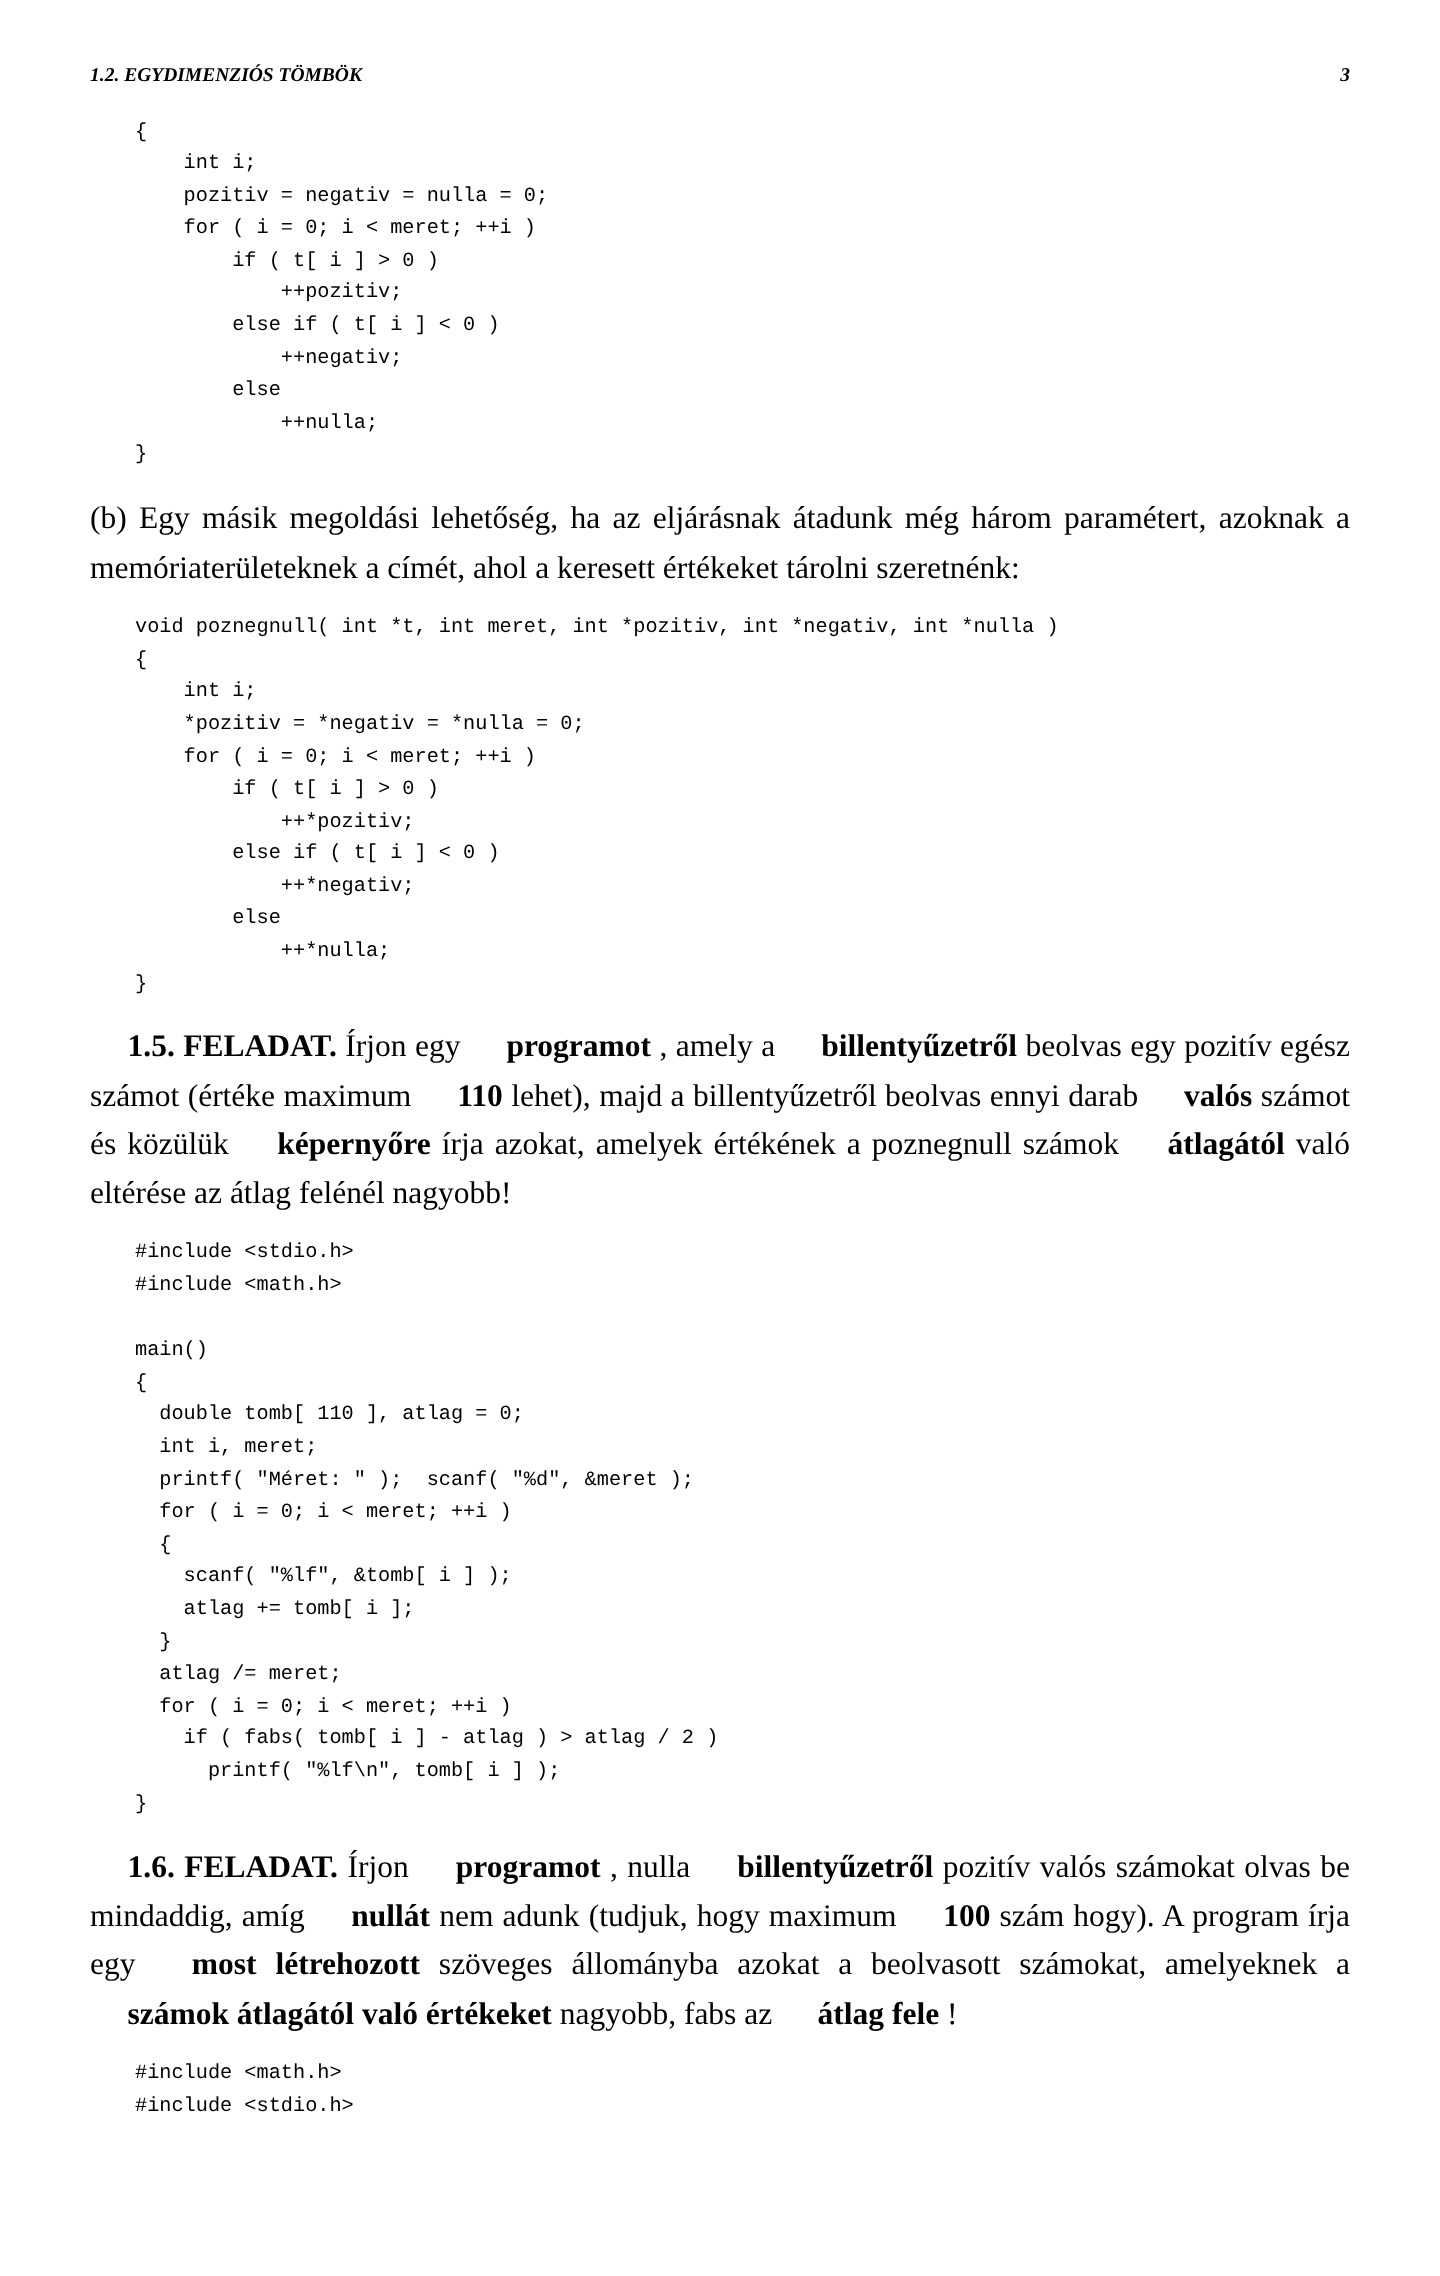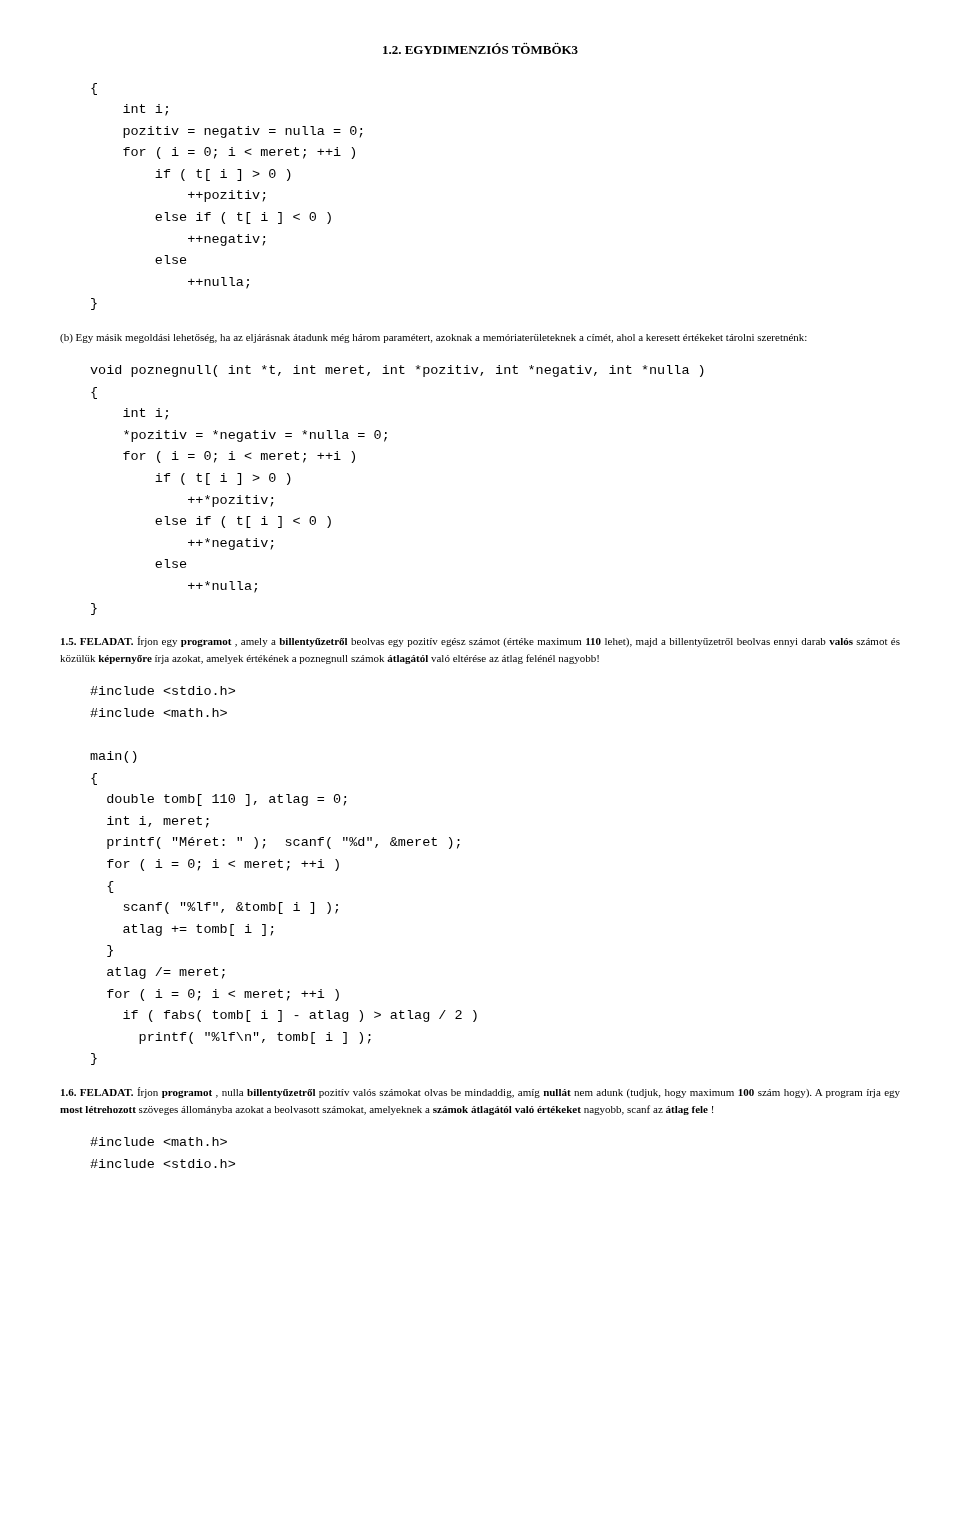--- a/index.html
+++ b/index.html
@@ -11,46 +11,47 @@
       background: #fff;
       color: #000;
       font-family: 'Times New Roman', Times, serif;
       font-size: 15px;
       line-height: 1.5;
       padding: 40px 60px;
       max-width: 960px;
     }
     .page-header {
       display: flex;
-      justify-content: center;
+      justify-content: space-between;
       margin-bottom: 18px;
+      font-style: italic;
     }
     .page-header-left {
       font-size: 13px;
       font-variant: small-caps;
       font-weight: bold;
     }
     .page-header-right {
       font-size: 13px;
       font-weight: bold;
     }
     .code-block {
       font-family: 'Courier New', Courier, monospace;
       font-size: 13.5px;
       line-height: 1.6;
       margin: 12px 0 12px 30px;
       white-space: pre;
     }
     .text-para {
-      font-size: 11px;
+      font-size: 21px;
       line-height: 1.55;
       margin: 14px 0;
       text-align: justify;
     }
-    .bold { font-weight: bold; }
+    .bold { font-weight: bold; margin-left: 25px; }
   </style>
 </head>
 <body>
 
 <div class="page-header">
   <span class="page-header-left">1.2. EGYDIMENZIÓS TÖMBÖK</span>
   <span class="page-header-right">3</span>
 </div>
 
 <div class="code-block"><span>{
@@ -125,19 +126,19 @@
   <span>, nulla </span>
   <span class="bold">billentyűzetről</span>
   <span> pozitív valós számokat olvas be mindaddig, amíg </span>
   <span class="bold">nullát</span>
   <span> nem adunk (tudjuk, hogy maximum </span>
   <span class="bold">100</span>
   <span> szám hogy). A program írja egy </span>
   <span class="bold">most létrehozott</span>
   <span> szöveges állományba azokat a beolvasott számokat, amelyeknek a </span>
   <span class="bold">számok átlagától való értékeket</span>
-  <span> nagyobb, scanf az </span>
+  <span> nagyobb, fabs az </span>
   <span class="bold">átlag fele</span>
   <span>!</span>
 </p>
 
 <div class="code-block"><span>#include &lt;math.h&gt;
 #include &lt;stdio.h&gt;</span></div>
 
 </body></html>

